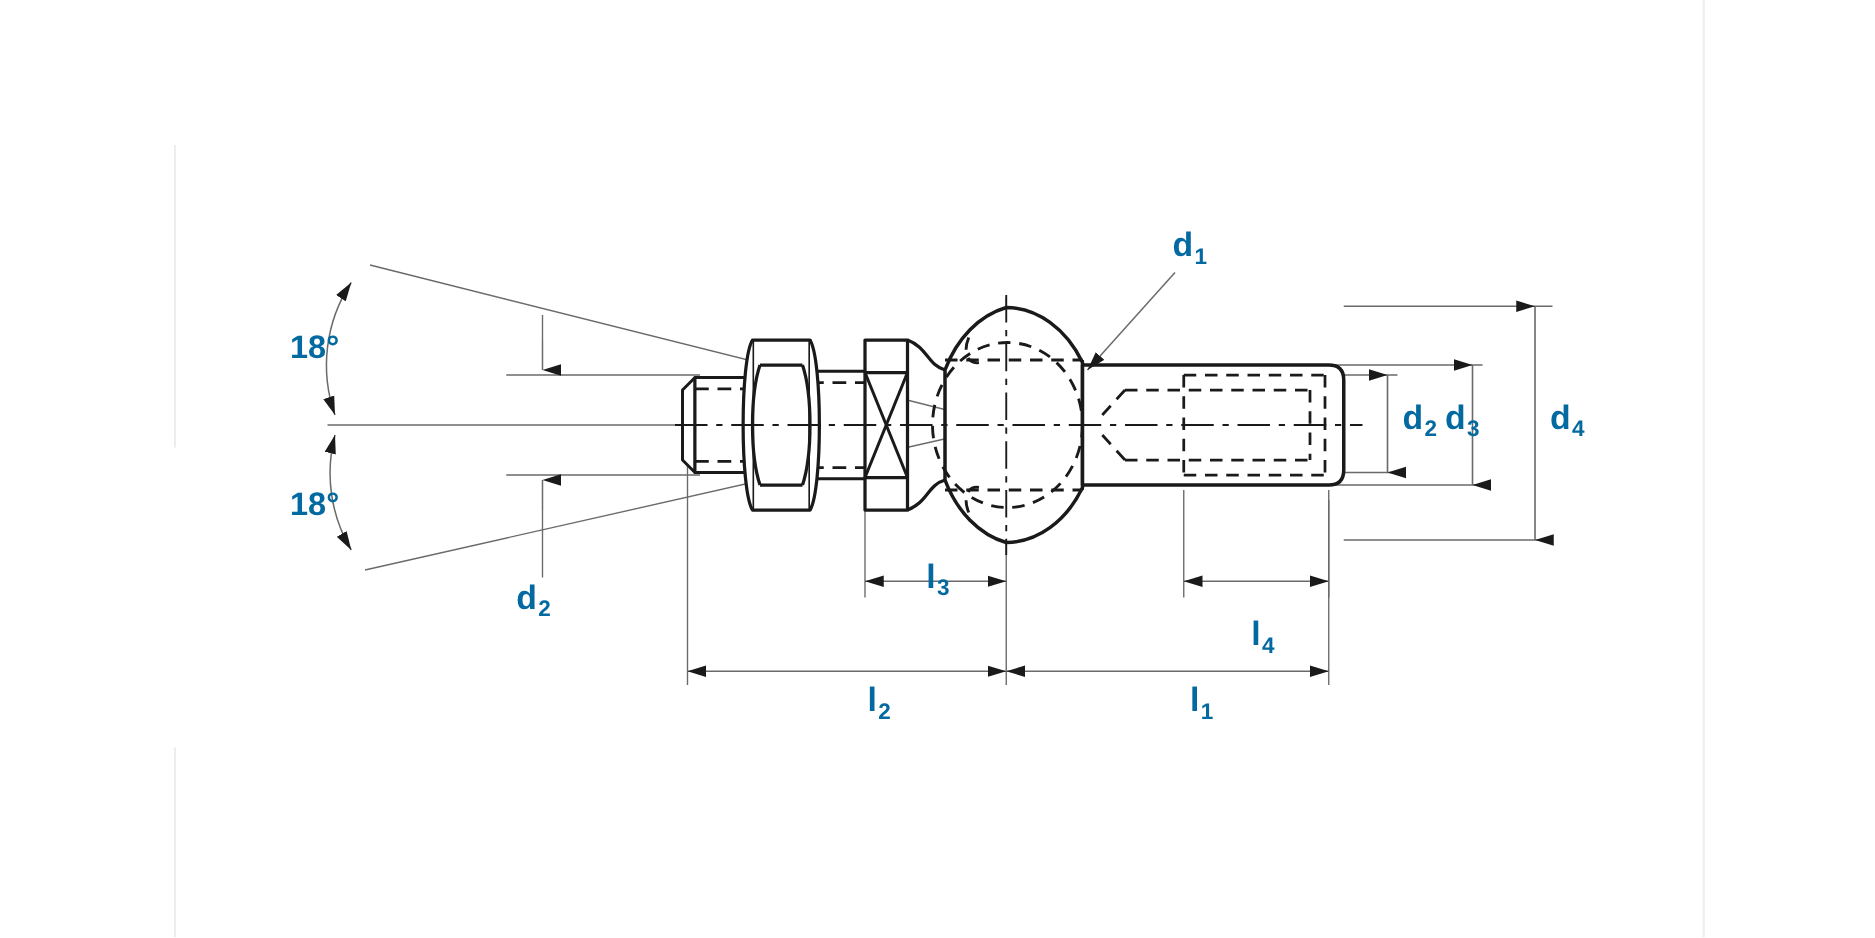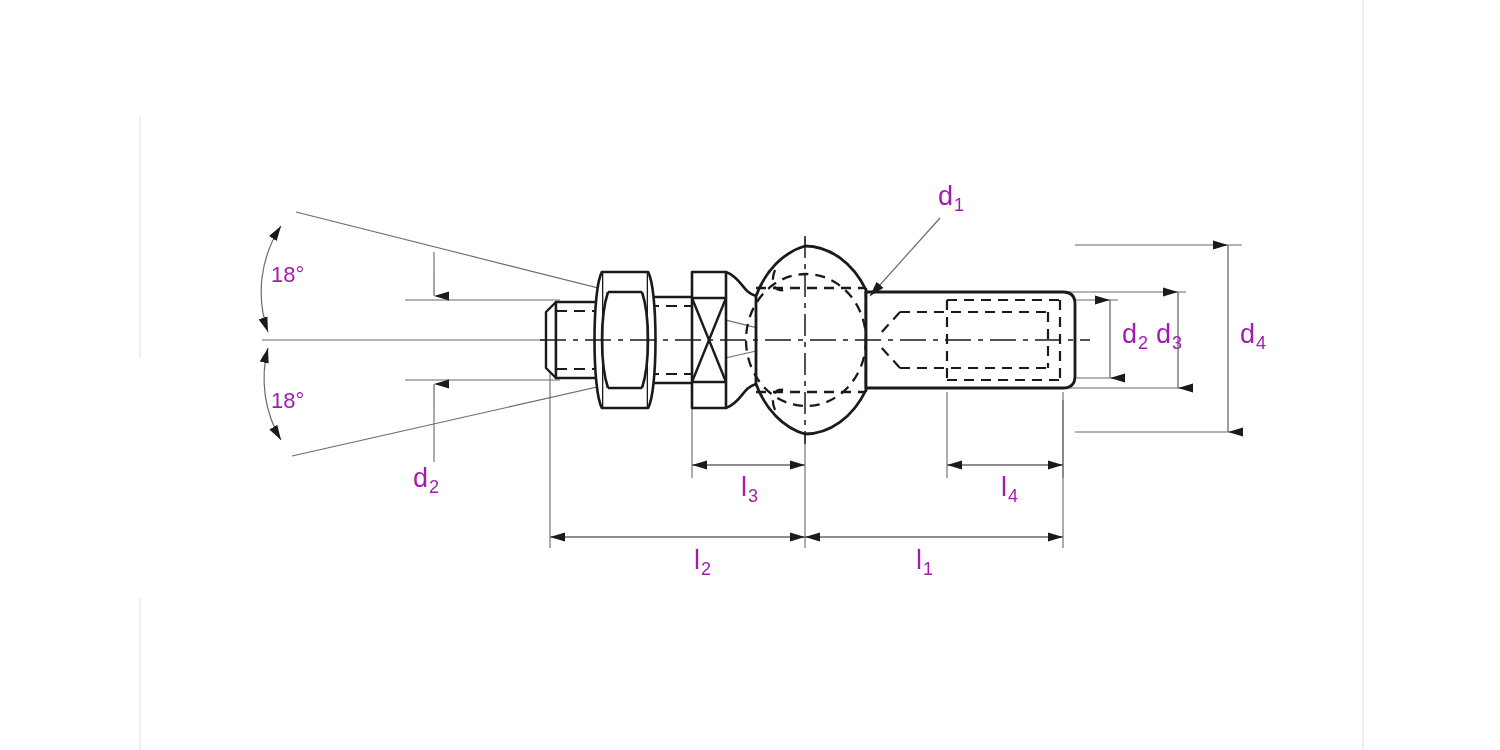--- a/index.html
+++ b/index.html
@@ -16,30 +16,30 @@
     overflow: hidden;
   }
   #drawing {
     position: absolute;
     left: 0;
     top: 0;
   }
   .lbl {
     position: absolute;
     font-family: "Liberation Sans", sans-serif;
-    color: #a21caf;
+    color: #0369a1;
     white-space: nowrap;
     user-select: none;
+    font-weight: bold;
   }
   .lbl-main {
     font-size: 27px;
   }
   .lbl-ang {
-    font-size: 22px;
-    margin-left: 39px;
+    font-size: 26px;
   }
   .sub {
     font-size: 18px;
     vertical-align: baseline;
     position: relative;
     top: 6px;
     left: 1px;
   }
 </style>
 </head>
@@ -252,29 +252,29 @@
   </div>
 
   <div class="lbl lbl-main" style="left:1156px; top:319px;">
     <span>d</span><span class="sub">3</span>
   </div>
 
   <div class="lbl lbl-main" style="left:1240px; top:319px;">
     <span>d</span><span class="sub">4</span>
   </div>
 
-  <div class="lbl lbl-main" style="left:741px; top:472px;text-align:right;">
+  <div class="lbl lbl-main" style="left:741px; top:446px;text-align:right;">
     <span>l</span><span class="sub">3</span>
   </div>
 
-  <div class="lbl lbl-main" style="left:1001px; top:472px;">
+  <div class="lbl lbl-main" style="left:1001px; top:492px;">
     <span>l</span><span class="sub">4</span>
   </div>
 
   <div class="lbl lbl-main" style="left:694px; top:545px;">
     <span>l</span><span class="sub">2</span>
   </div>
 
-  <div class="lbl lbl-main" style="left:916px; top:545px;">
+  <div class="lbl lbl-main" style="left:952px; top:545px;">
     <span>l</span><span class="sub">1</span>
   </div>
 
 </div>
 
 </body></html>

